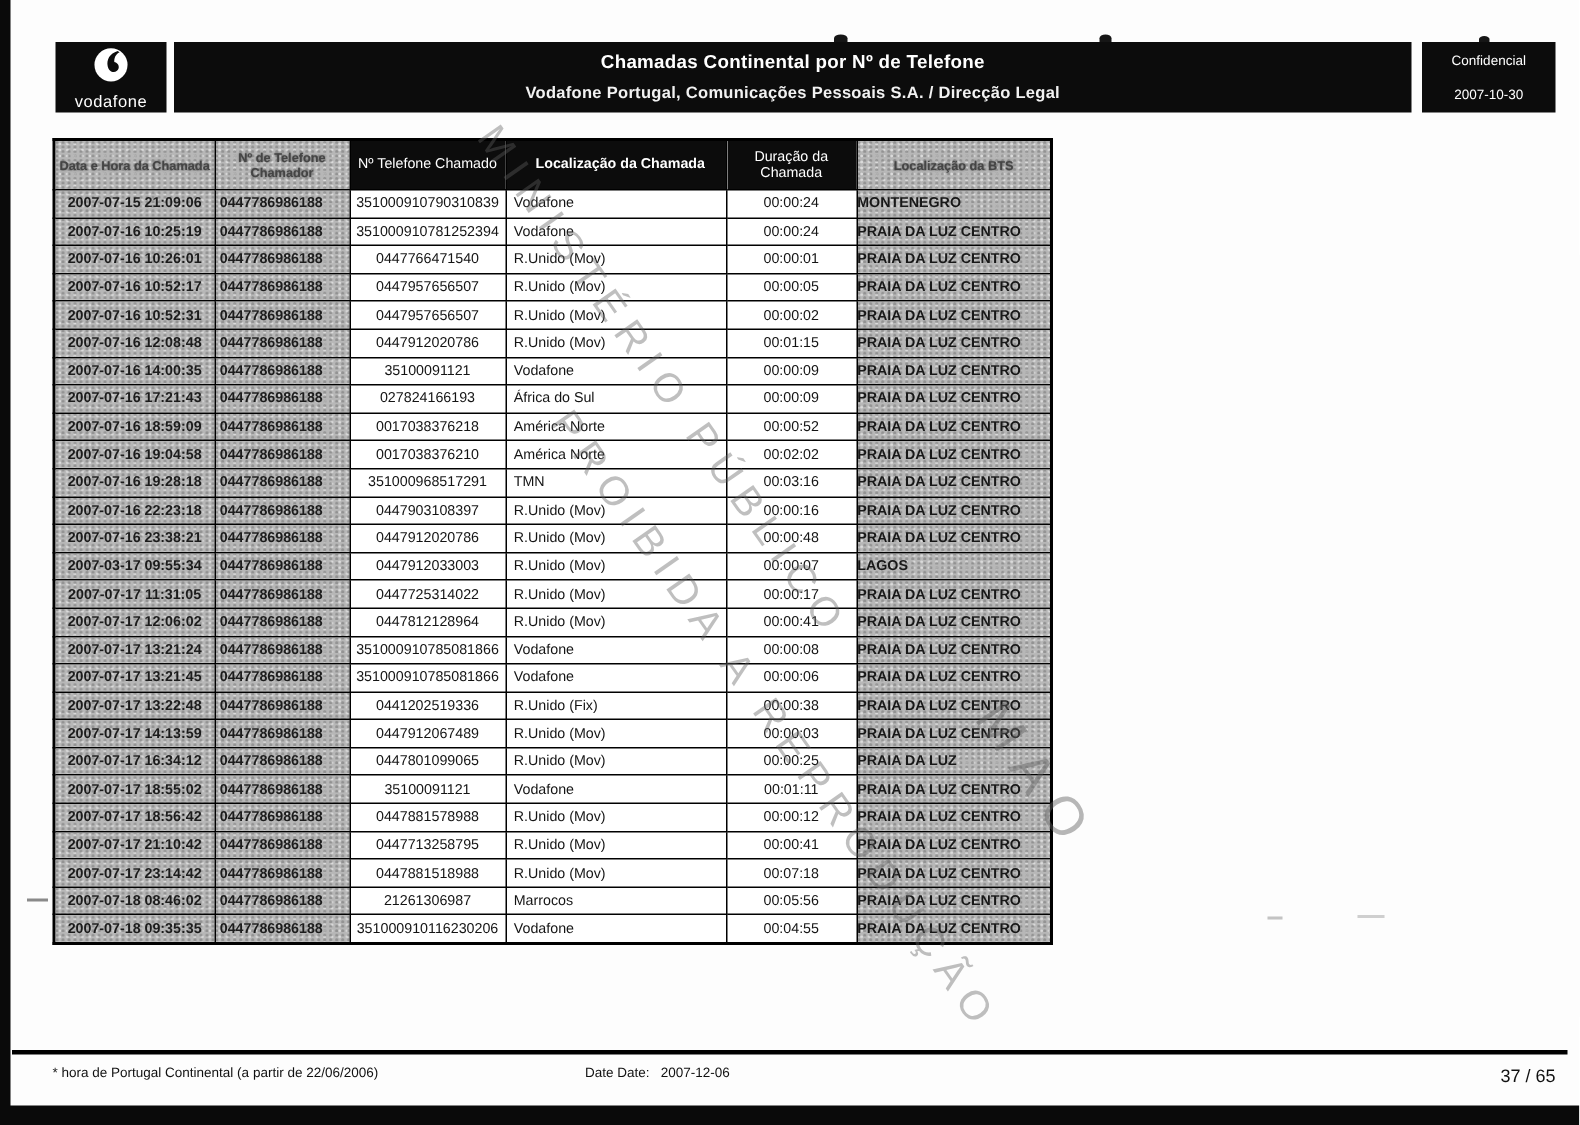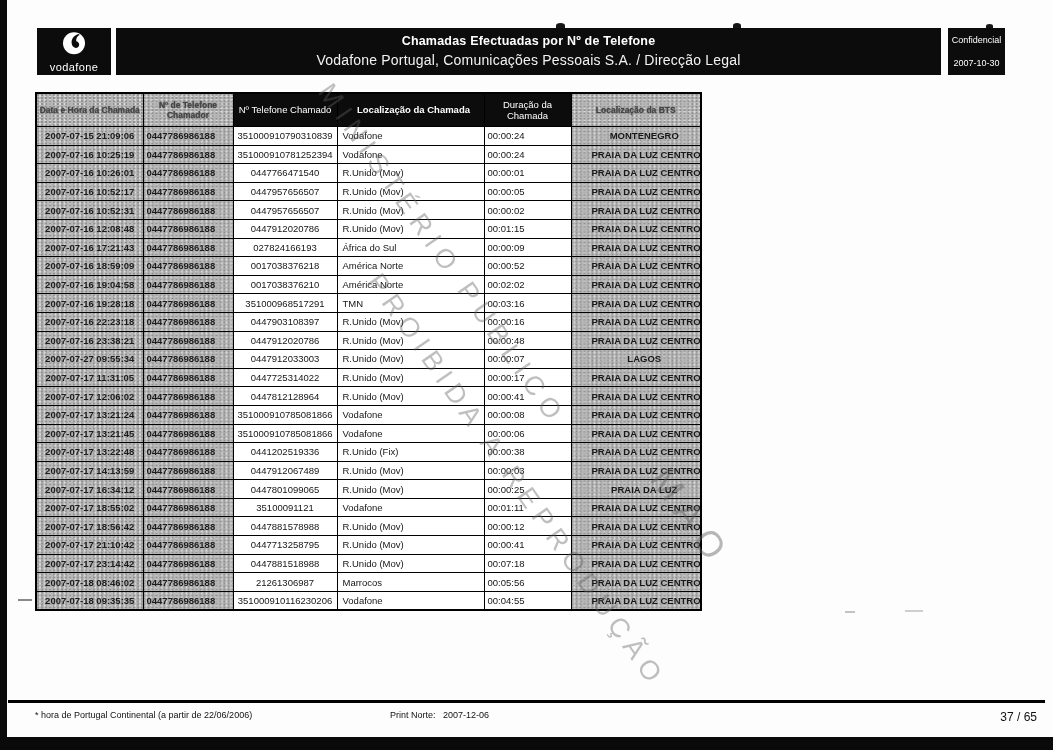--- a/index.html
+++ b/index.html
@@ -15,42 +15,42 @@
 
   
   .logo-box{position:absolute;left:37px;top:28px;width:74px;height:47px;background:#0c0c0c;
     display:flex;flex-direction:column;align-items:center;justify-content:flex-start;z-index:2;}
   .logo-mark{margin-top:2px;}
   .logo-text{color:#fff;font-size:11px;letter-spacing:.4px;margin-top:-3px;}
   .title-bar{position:absolute;left:116px;top:28px;width:825px;height:47px;background:#0c0c0c;
     display:flex;flex-direction:column;align-items:center;justify-content:space-between;
     padding:6px 0 7px 0;box-sizing:border-box;z-index:2;}
   .doc-title{color:#fff;font-size:12.5px;font-weight:bold;letter-spacing:.2px;}
-  .doc-subtitle{color:#f2f2f2;font-size:14px;letter-spacing:.2px;}
-  .conf-box{position:absolute;left:948px;top:28px;width:57px;height:47px;background:#0c0c0c;
+  .doc-subtitle{color:#f2f2f2;font-size:11px;letter-spacing:.2px;font-weight:bold;}
+  .conf-box{position:absolute;left:948px;top:28px;width:89px;height:47px;background:#0c0c0c;
     display:flex;flex-direction:column;align-items:center;justify-content:space-between;
     padding:7px 0;box-sizing:border-box;z-index:2;}
   .conf-box span{color:#fff;font-size:9px;}
 
   
   .table-wrap{position:absolute;left:35px;top:92px;z-index:2;}
   table{border-collapse:collapse;table-layout:fixed;width:665px;border:2px solid #000;}
   th,td{border:1px solid #000;overflow:hidden;white-space:nowrap;}
   thead th{height:32px;background:#0c0c0c;color:#fff;font-weight:normal;font-size:9.5px;
     text-align:center;vertical-align:middle;padding:0 2px;white-space:normal;line-height:1.2;}
   thead th.grey{color:#454545;font-weight:bold;font-size:8.5px;
     text-shadow:0 0 1.5px rgba(70,70,70,.95);}
   thead th.loc-h{text-align:center;padding-left:8px;white-space:nowrap;font-weight:bold;}
   td{height:17.6px;font-size:9.5px;vertical-align:middle;padding:0 3px;background:#fff;color:#141414;}
   td.col-date{text-align:center;font-weight:600;color:#1c1c1c;}
   td.col-caller{text-align:left;font-weight:600;color:#1c1c1c;}
   td.col-called{text-align:center;}
   td.col-loc{text-align:left;padding-left:5px;}
-  td.col-dur{}
-  td.col-bts{text-align:center;padding-left:20px;font-weight:bold;font-size:9.5px;color:#181818;}
+  td.col-dur{text-align:center;}
+  td.col-bts{text-align:left;padding-left:0;font-weight:bold;font-size:9.5px;color:#181818;}
   .grey-cell, td.col-date, td.col-caller, td.col-bts, thead th.grey{
     background-color:#b7b7b7;
     background-image:
       radial-gradient(circle at 1px 1px, rgba(50,50,50,.28) 0.8px, transparent 1.1px),
       radial-gradient(circle at 3px 2px, rgba(255,255,255,.5) 0.8px, transparent 1.1px);
     background-size:4px 3px,5px 4px;
   }
 
   
   .wm{position:absolute;z-index:4;pointer-events:none;white-space:nowrap;
@@ -85,21 +85,21 @@
     <span class="logo-mark">
       <svg width="30" height="30" viewBox="0 0 34 34">
         <circle cx="17" cy="15" r="12.5" fill="#ffffff"></circle>
         <path d="M22,4.5 C16,6.5 13.5,11 14.5,16 C15.3,20 19,21.5 21.5,19.5 C24,17.5 23,13.5 19.5,12.8 C19.3,9.8 20.5,7 23.5,5.5 Z" fill="#0c0c0c"></path>
       </svg>
     </span>
     <span class="logo-text">vodafone</span>
   </div>
 
   <div class="title-bar">
-    <span class="doc-title">Chamadas Efectuadas por Nº de Telefone</span>
+    <span class="doc-title">Chamadas Continental por Nº de Telefone</span>
     <span class="doc-subtitle">Vodafone Portugal, Comunicações Pessoais S.A.  /  Direcção Legal</span>
   </div>
 
   <div class="conf-box">
     <span>Confidencial</span>
     <span>2007-10-30</span>
   </div>
 
   <div class="table-wrap">
     <table>
@@ -164,20 +164,28 @@
           </tr>
           <tr>
             <td class="col-date">2007-07-16 12:08:48</td>
             <td class="col-caller">0447786986188</td>
             <td class="col-called">0447912020786</td>
             <td class="col-loc">R.Unido (Mov)</td>
             <td class="col-dur">00:01:15</td>
             <td class="col-bts">PRAIA DA LUZ CENTRO</td>
           </tr>
           <tr>
+            <td class="col-date">2007-07-16 14:00:35</td>
+            <td class="col-caller">0447786986188</td>
+            <td class="col-called">35100091121</td>
+            <td class="col-loc">Vodafone</td>
+            <td class="col-dur">00:00:09</td>
+            <td class="col-bts">PRAIA DA LUZ CENTRO</td>
+          </tr>
+          <tr>
             <td class="col-date">2007-07-16 17:21:43</td>
             <td class="col-caller">0447786986188</td>
             <td class="col-called">027824166193</td>
             <td class="col-loc">África do Sul</td>
             <td class="col-dur">00:00:09</td>
             <td class="col-bts">PRAIA DA LUZ CENTRO</td>
           </tr>
           <tr>
             <td class="col-date">2007-07-16 18:59:09</td>
             <td class="col-caller">0447786986188</td>
@@ -212,21 +220,21 @@
           </tr>
           <tr>
             <td class="col-date">2007-07-16 23:38:21</td>
             <td class="col-caller">0447786986188</td>
             <td class="col-called">0447912020786</td>
             <td class="col-loc">R.Unido (Mov)</td>
             <td class="col-dur">00:00:48</td>
             <td class="col-bts">PRAIA DA LUZ CENTRO</td>
           </tr>
           <tr>
-            <td class="col-date">2007-07-27 09:55:34</td>
+            <td class="col-date">2007-03-17 09:55:34</td>
             <td class="col-caller">0447786986188</td>
             <td class="col-called">0447912033003</td>
             <td class="col-loc">R.Unido (Mov)</td>
             <td class="col-dur">00:00:07</td>
             <td class="col-bts">LAGOS</td>
           </tr>
           <tr>
             <td class="col-date">2007-07-17 11:31:05</td>
             <td class="col-caller">0447786986188</td>
             <td class="col-called">0447725314022</td>
@@ -334,18 +342,18 @@
     </table>
   </div>
 
   <div class="wm wm1">MINISTÉRIO PÚBLICO</div>
   <div class="wm wm2">PROIBIDA A REPRODUÇÃO</div>
   <div class="wm wm3">MAO</div>
 
   <div class="footer-line"></div>
   <div class="footer-note">* hora de Portugal Continental (a partir de 22/06/2006)</div>
   <div class="footer-print">
-    <span>Print Norte:</span>
+    <span>Date Date:</span>
     <span class="pd-val">2007-12-06</span>
   </div>
   <div class="footer-page">37 / 65</div>
 
 </div>
 
 </body></html>

